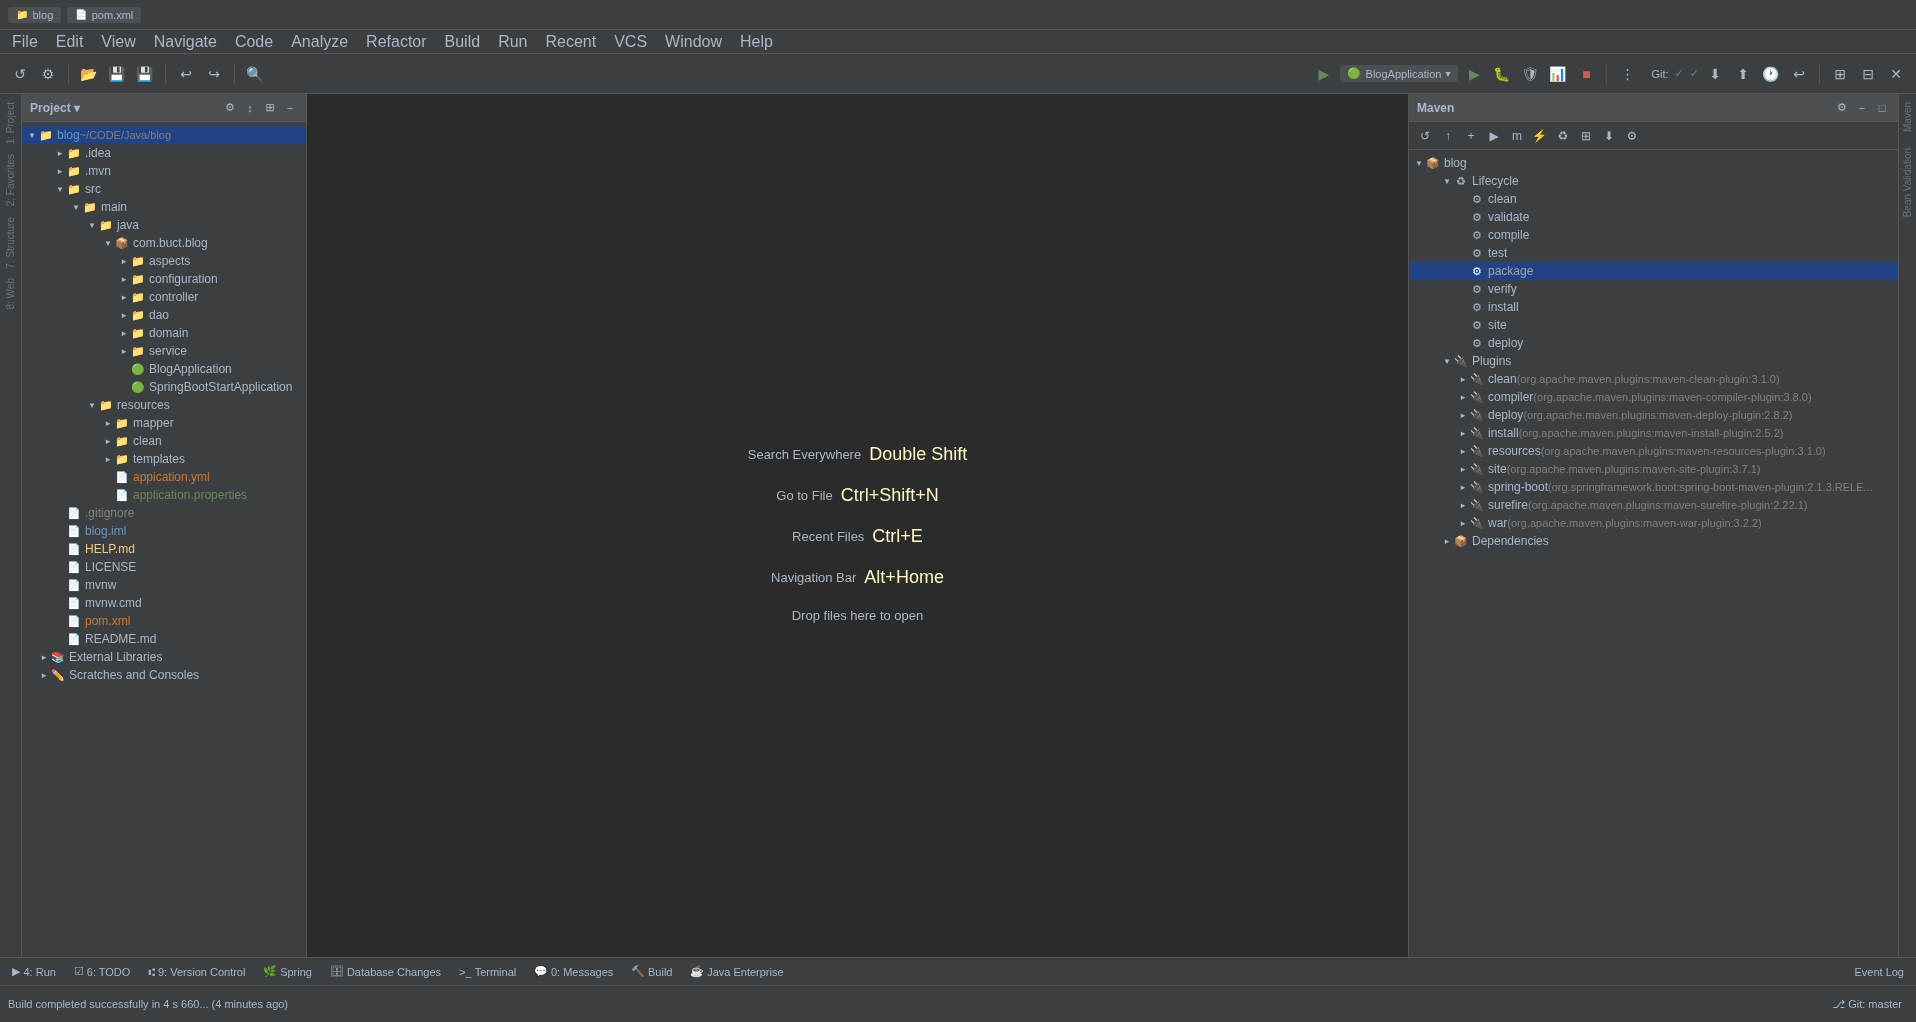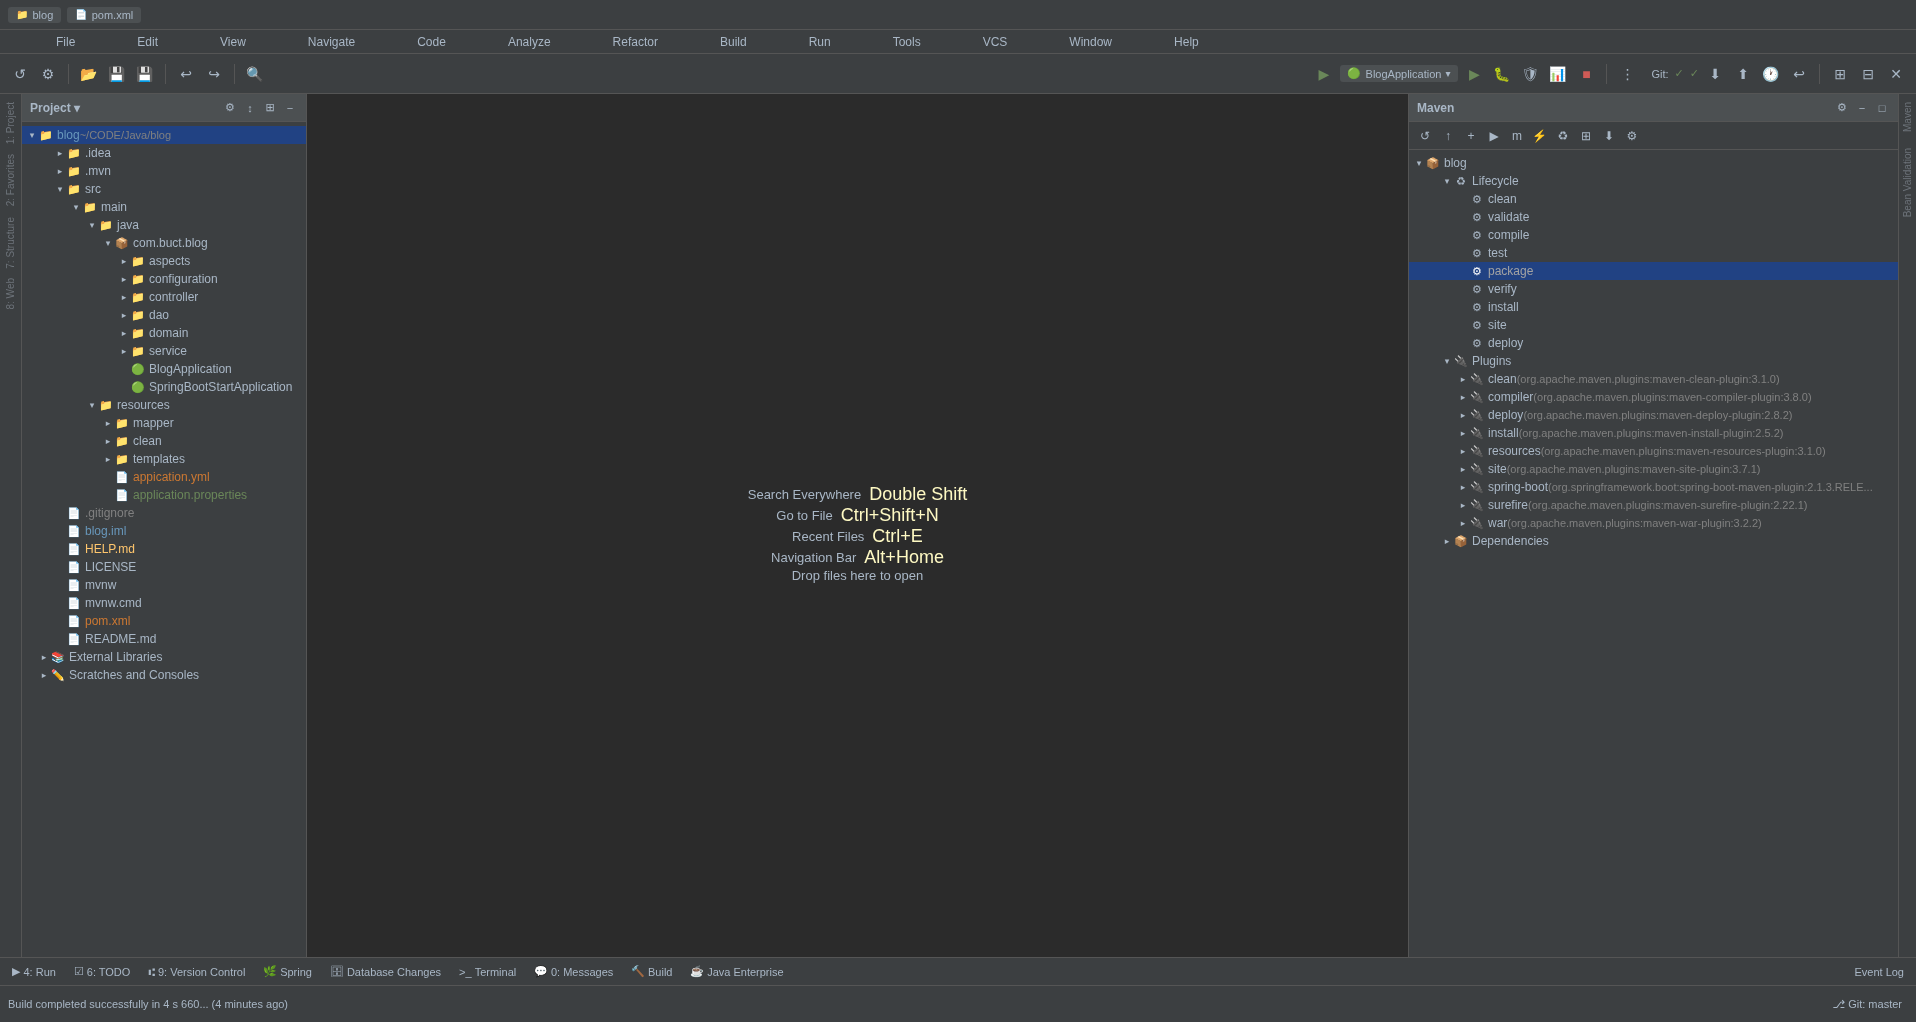--- a/index.html
+++ b/index.html
@@ -48,25 +48,24 @@
       height: 24px;
       display: flex;
       align-items: center;
       padding: 0 4px;
       border-bottom: 1px solid #555;
       flex-shrink: 0;
       gap: 2px;
     }
     .menu-item {
       padding: 2px 8px;
-      font-size: 12px;
+      font-size: 16px;
       color: #a9b7c6;
       cursor: pointer;
       border-radius: 2px;
-      margin-left: 44px;
     }
 
     
     .toolbar {
       background: #3c3f41;
       height: 40px;
       display: flex;
       align-items: center;
       padding: 0 8px;
       border-bottom: 1px solid #555;
@@ -208,20 +207,21 @@
     .icon-spring { color: #6a8759; }
 
     
     .editor-area {
       flex: 1;
       background: #2b2b2b;
       display: flex;
       flex-direction: column;
       align-items: center;
       justify-content: center;
+      gap: 20px;
       margin-top: 16px;
     }
     .editor-hint {
       color: #a9b7c6;
       font-size: 13px;
       display: flex;
       align-items: center;
       gap: 8px;
     }
     .hint-shortcut {
@@ -366,21 +366,21 @@
 <div class="menu-bar">
   <div class="menu-item">File</div>
   <div class="menu-item">Edit</div>
   <div class="menu-item">View</div>
   <div class="menu-item">Navigate</div>
   <div class="menu-item">Code</div>
   <div class="menu-item">Analyze</div>
   <div class="menu-item">Refactor</div>
   <div class="menu-item">Build</div>
   <div class="menu-item">Run</div>
-  <div class="menu-item">Tools</div>
+  <div class="menu-item">Recent</div>
   <div class="menu-item">VCS</div>
   <div class="menu-item">Window</div>
   <div class="menu-item">Help</div>
 </div>
 
 <div class="toolbar">
   <div class="toolbar-btn">↺</div>
   <div class="toolbar-btn">⚙</div>
   <div class="toolbar-separator"></div>
   <div class="toolbar-btn">📂</div>

